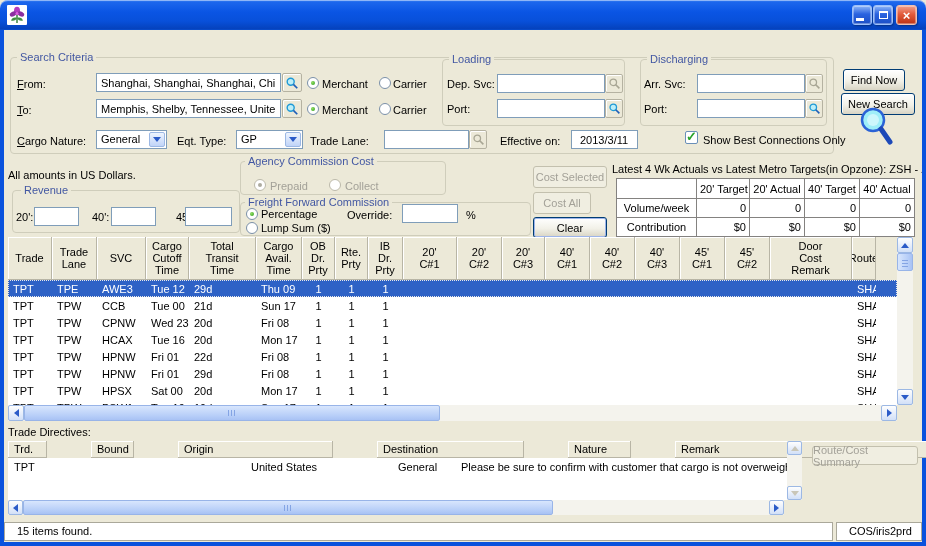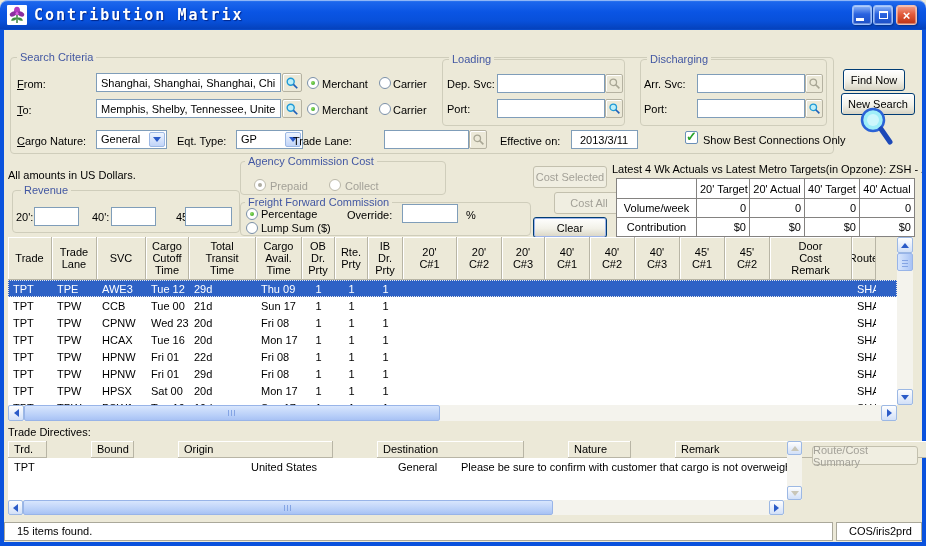--- a/index.html
+++ b/index.html
@@ -127,21 +127,20 @@
           <rect width="20" height="20" rx="1" fill="#fff"></rect>
           <ellipse cx="10" cy="6" rx="3" ry="4.2" fill="#b33bbf"></ellipse>
           <ellipse cx="6" cy="9" rx="3.4" ry="2.4" fill="#8b2fa0" transform="rotate(-30 6 9)"></ellipse>
           <ellipse cx="14" cy="9" rx="3.4" ry="2.4" fill="#8b2fa0" transform="rotate(30 14 9)"></ellipse>
           <rect x="9.3" y="9" width="1.4" height="9" fill="#2e7d32"></rect>
           <path d="M10 13 C7 12 5 13 4 15.5 C7 16.5 9 15 10 13" fill="#3e8e41"></path>
           <path d="M10 13 C13 12 15 13 16 15.5 C13 16.5 11 15 10 13" fill="#3e8e41"></path>
           <circle cx="10" cy="8.5" r="1.5" fill="#e060e0"></circle>
         </svg>
     </span>
-    <span class="title-text">Contribution Matrix</span>
     <span class="cap-btn cap-blue" style="left:852px;">
         <span class="glyph-min"></span>
       </span>
     <span class="cap-btn cap-blue" style="left:873px;">
         <span class="glyph-max"></span>
       </span>
     <span class="cap-btn cap-red" style="left:896px;width:21px;">
         <span>×</span>
       </span>
   </div>
@@ -235,21 +234,21 @@
         <span class="tr d"></span>
       </span>
   </div>
   <div class="lbl" style="left:177px;top:135px;">Eqt. Type:</div>
   <div class="combo" style="left:236px;top:130px;width:67px;">
     <span class="val">GP</span>
     <span class="arrow">
         <span class="tr d"></span>
       </span>
   </div>
-  <div class="lbl" style="left:293px;top:135px;text-align:center;">Trade Lane:</div>
+  <div class="lbl" style="left:310px;top:135px;text-align:center;">Trade Lane:</div>
   <input class="inp" style="left: 384px; top: 130px; width: 85px;" value="">
   <span class="magbtn" style="left:469px;top:130px;width:18px;">
     <svg viewBox="0 0 16 16" width="13" height="13">
         <circle cx="6.5" cy="6.5" r="4" fill="none" stroke="#a8a694" stroke-width="1.6"></circle>
         <line x1="9.6" y1="9.6" x2="14" y2="14" stroke="#a8a694" stroke-width="2"></line>
       </svg>
   </span>
   <div class="lbl" style="left:500px;top:135px;">Effective on:</div>
   <input class="inp" style="left: 571px; top: 130px; width: 67px; padding-left: 8px;" value="2013/3/11">
   <span class="cbx" style="left:685px;top:131px;">
@@ -279,21 +278,21 @@
   <div class="gl" style="left:245px;top:196px;">Freight Forward Commission</div>
   <span class="radio on" style="left:246px;top:208px;"></span>
   <span class="lbl" style="left:261px;top:208px;">Percentage</span>
   <span class="radio" style="left:246px;top:222px;"></span>
   <span class="lbl" style="left:261px;top:222px;">Lump Sum ($)</span>
   <div class="lbl" style="left:347px;top:209px;">Override:</div>
   <input class="inp" style="left: 402px; top: 204px; width: 56px;" value="">
   <div class="lbl" style="left:466px;top:209px;">%</div>
 
   <div class="btn dis" style="left:533px;top:166px;width:74px;height:22px;">Cost Selected</div>
-  <div class="btn dis" style="left:533px;top:192px;width:70px;height:22px;margin-left:21px;">Cost All</div>
+  <div class="btn dis" style="left:533px;top:192px;width:58px;height:22px;">Cost All</div>
   <div class="btn focus" style="left:533px;top:217px;width:74px;height:21px;">Clear</div>
 
   <div class="lbl" style="left:612px;top:163px;width:310px;overflow:hidden;">Latest 4 Wk Actuals vs Latest Metro Targets(in Opzone): ZSH - Z</div>
   <div class="metro" style="left:616px;top:178px;">
     <div class="mrow head mcols">
         <div></div>
         <div>20' Target</div>
         <div>20' Actual</div>
         <div>40' Target</div>
         <div>40' Actual</div>

